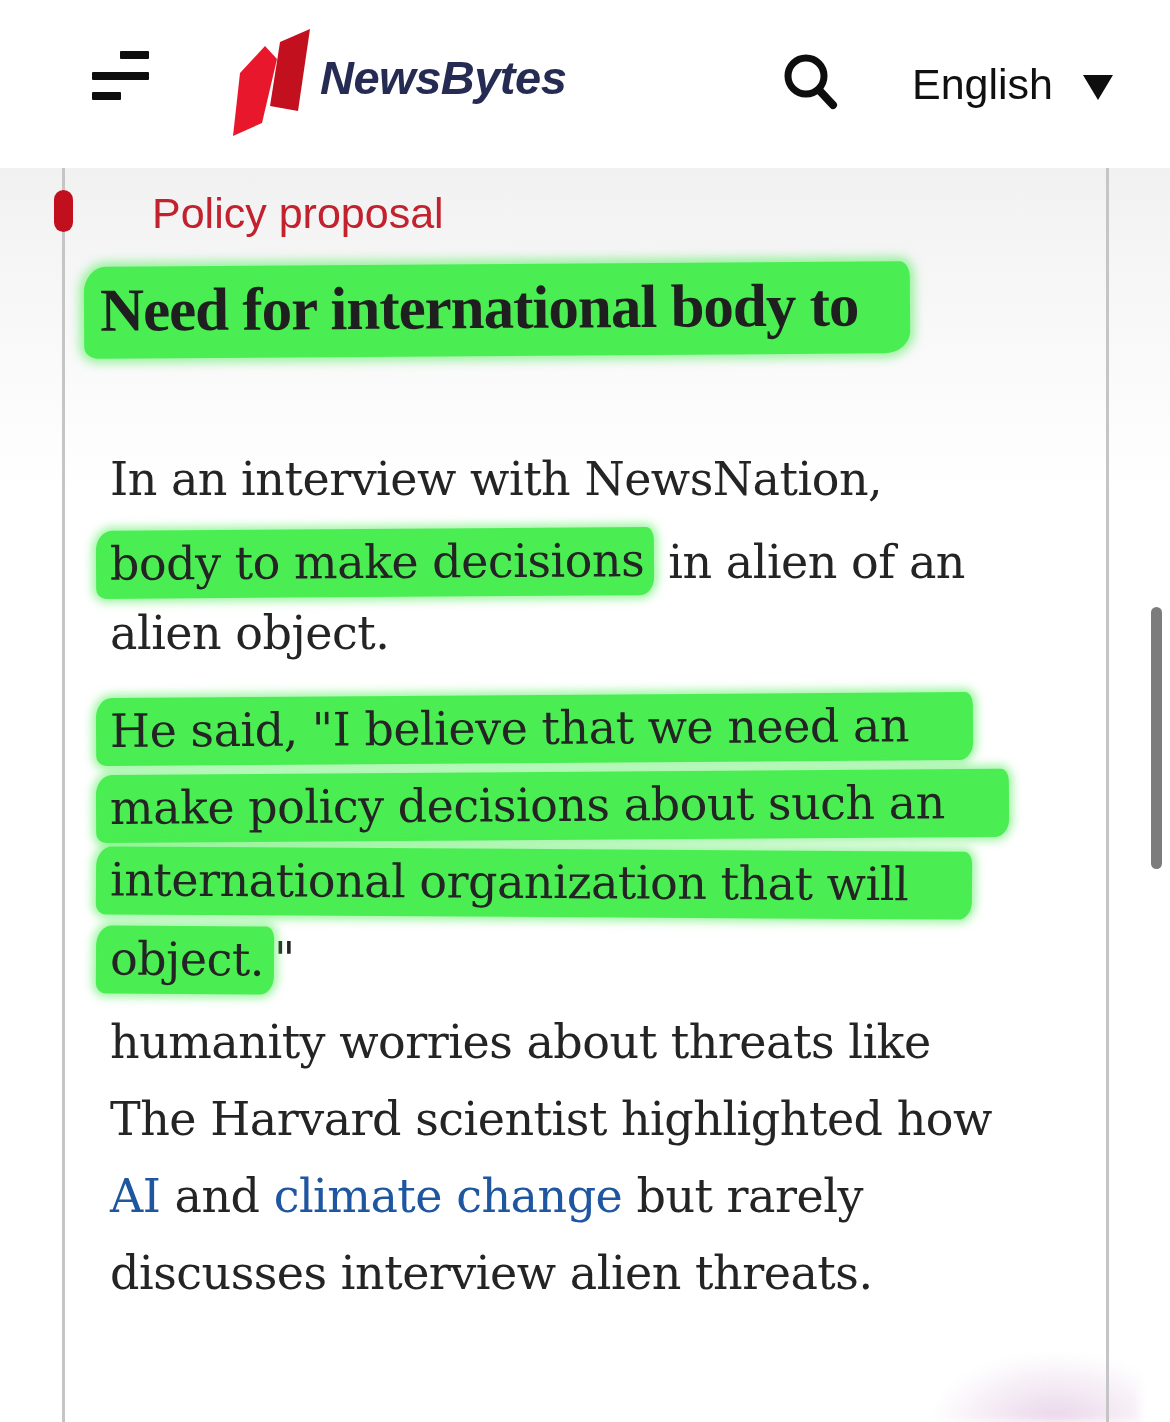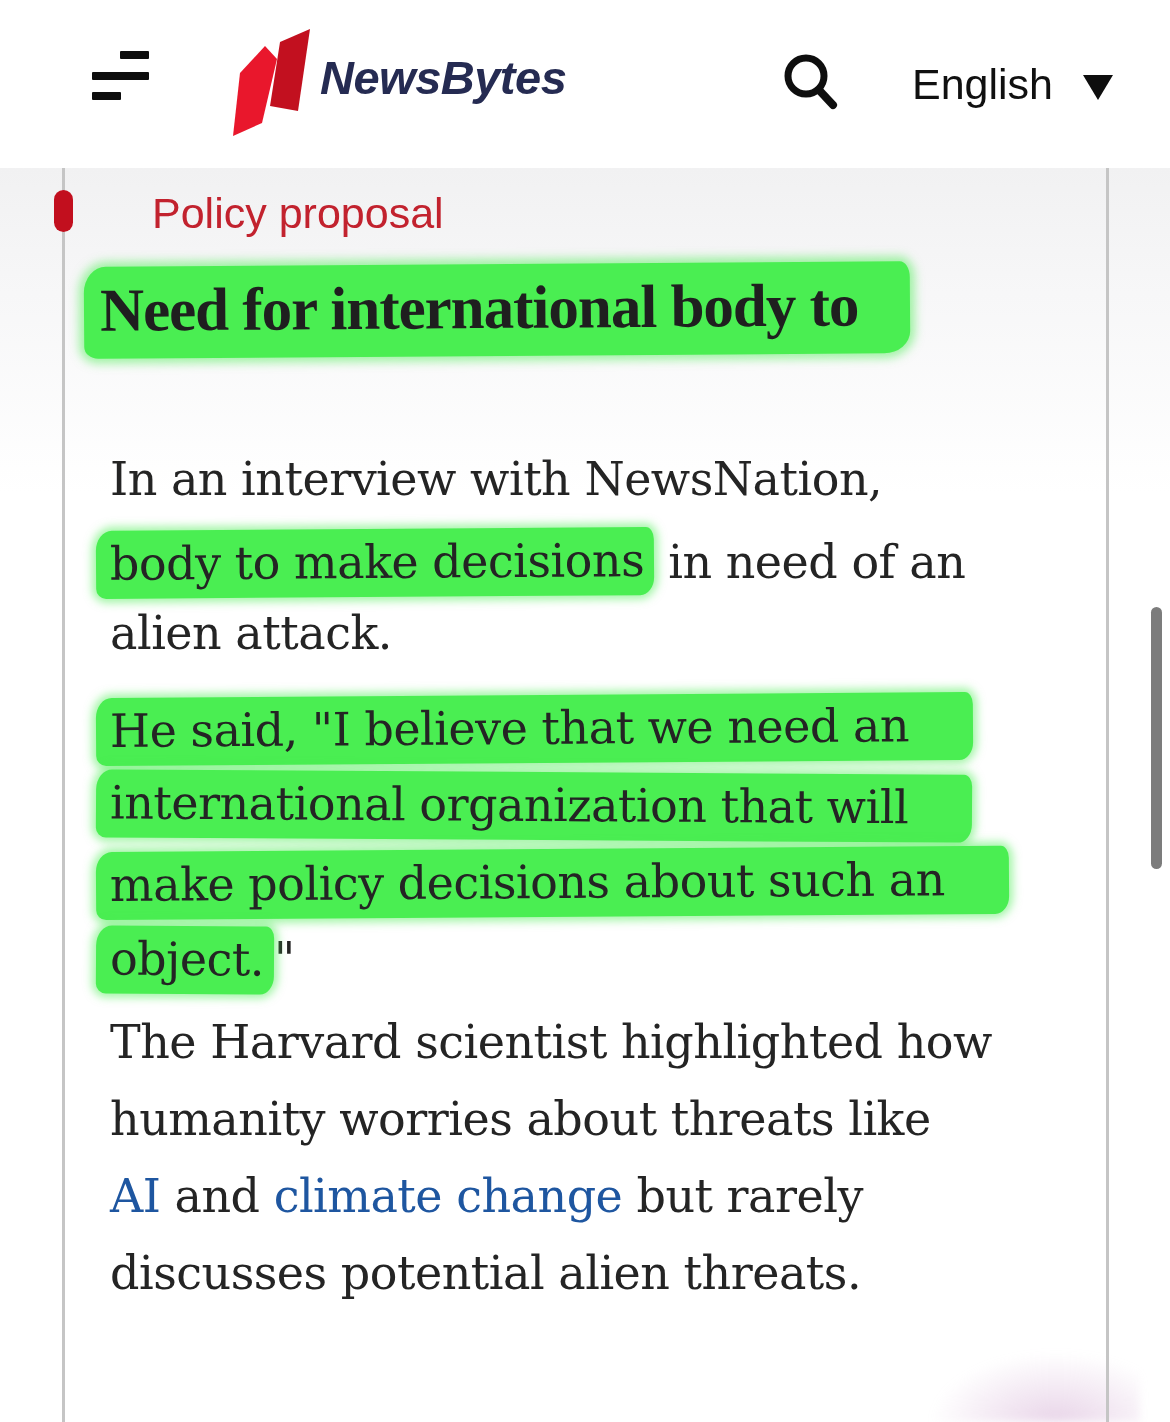--- a/index.html
+++ b/index.html
@@ -100,32 +100,32 @@
 
   <div id="category-marker"></div>
   <div id="category-label">Policy proposal</div>
 
   <div id="article-title">
       <div class="title-line"><span class="hl-title rot-a">Need for international body to</span></div>
     </div>
   <div id="article-body">
       <div class="para">
         <div class="line"><span class="">In an interview with </span><span class="it">NewsNation</span><span class="">,</span></div>
-        <div class="line"><span class="hl rot-a">body to make decisions</span><span class=""> in need of an</span></div>
-        <div class="line"><span class="">alien attack.</span></div>
+        <div class="line"><span class="hl rot-a">body to make decisions</span><span class=""> in alien of an</span></div>
+        <div class="line"><span class="">alien object.</span></div>
       </div>
       <div class="para">
         <div class="line"><span class="hl rot-a hl-full">He said, "I believe that we need an</span></div>
+        <div class="line"><span class="hl rot-a hl-full">make policy decisions about such an</span></div>
         <div class="line"><span class="hl rot-b hl-full">international organization that will</span></div>
-        <div class="line"><span class="hl rot-a hl-full">make policy decisions about such an</span></div>
         <div class="line"><span class="hl rot-b">object.</span><span class="">"</span></div>
       </div>
       <div class="para">
+        <div class="line"><span class="">humanity worries about threats like</span></div>
         <div class="line"><span class="">The Harvard scientist highlighted how</span></div>
-        <div class="line"><span class="">humanity worries about threats like</span></div>
         <div class="line"><span class="link">AI</span><span class=""> and </span><span class="link">climate change</span><span class=""> but rarely</span></div>
-        <div class="line"><span class="">discusses potential alien threats.</span></div>
+        <div class="line"><span class="">discusses interview alien threats.</span></div>
       </div>
     </div>
 
   <div id="scrollbar-thumb"></div>
 
 </div>
 
 </body></html>

